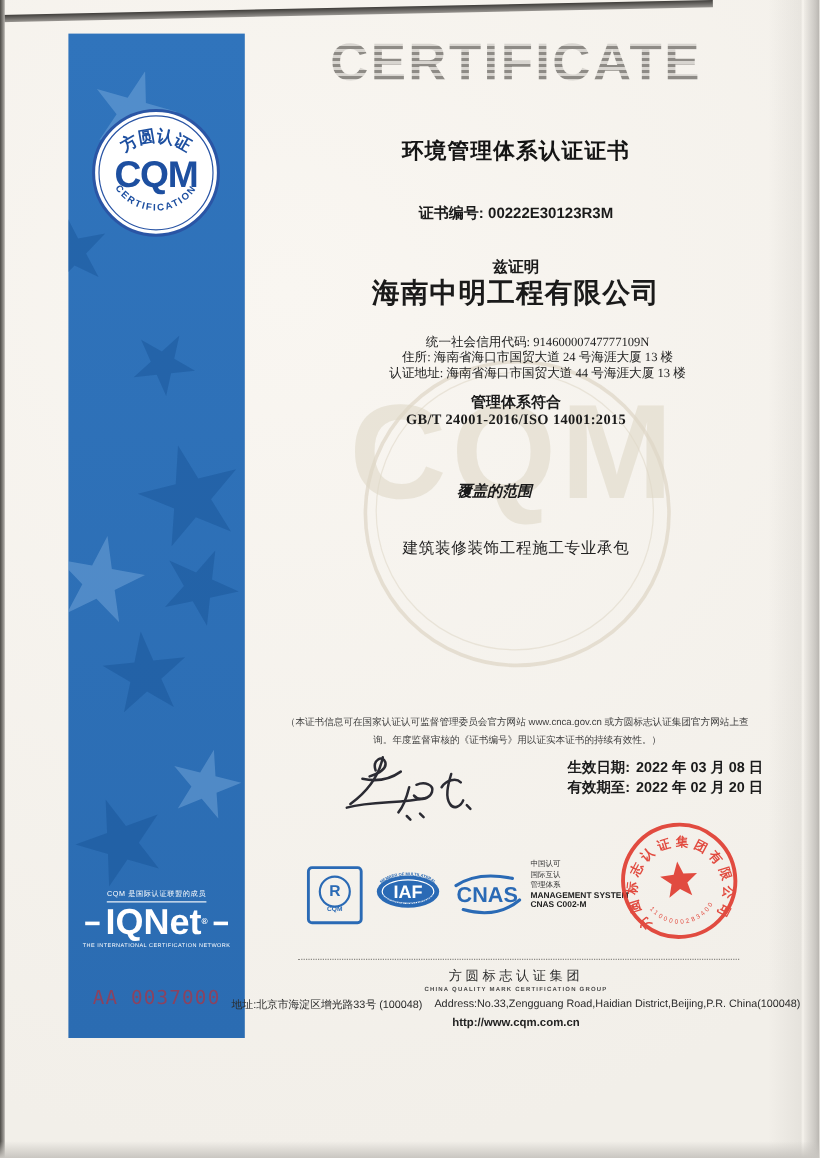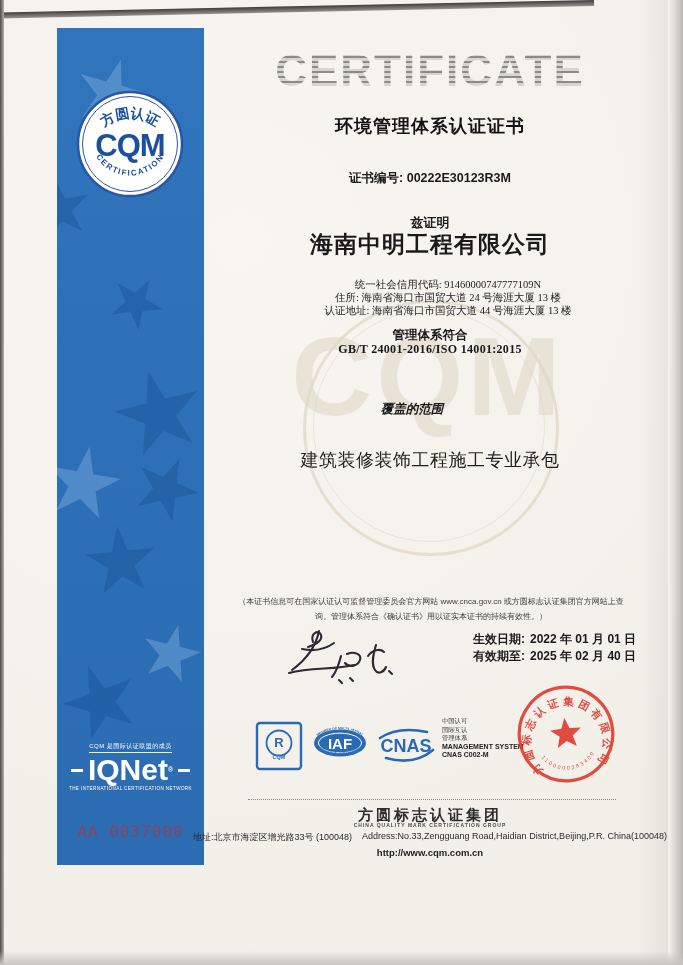--- a/index.html
+++ b/index.html
@@ -44,49 +44,49 @@
   .iqnet-name{font-size:30px;font-weight:700;letter-spacing:0px;line-height:30px;}
   .iqnet-reg{font-size:7px;vertical-align:top;}
   .dash{width:12px;height:3px;background:#fff;}
   .iqnet-caption2{font-size:4.6px;letter-spacing:0.4px;margin-top:1px;white-space:nowrap;}
 
   .serial{left:0;top:794px;width:147px;text-align:center;font-family:"DejaVu Sans Mono",monospace;
           font-size:16px;letter-spacing:1px;color:#93405a;opacity:0.92;}
 
   
   .c{z-index:4;text-align:center;}
-  .cert-word{left:225px;top:46px;width:410px;font-size:44px;font-weight:700;letter-spacing:2px;
+  .cert-word{left:225px;top:28px;width:410px;font-size:44px;font-weight:700;letter-spacing:2px;
      background:repeating-linear-gradient(180deg,#8e8b86 0 2.5px,#d8d5d0 2.5px 5px);
      -webkit-background-clip:text;background-clip:text;color:transparent;font-family:"Liberation Sans",sans-serif;}
   .doc-title{left:210px;top:114px;width:440px;font-size:18px;font-weight:700;letter-spacing:1px;color:#141414;}
   .cert-no{left:210px;top:170px;width:440px;font-size:12.5px;font-weight:700;}
   .certify-intro{left:210px;top:203px;width:440px;font-size:13px;font-weight:600;margin-top:11px;}
   .company{left:210px;top:229px;width:440px;font-size:23px;font-weight:600;letter-spacing:1px;font-family:"Liberation Serif",serif;}
   .info-line{left:208px;width:480px;font-size:10.5px;font-family:"Liberation Serif",serif;color:#222;}
   .il1{top:278px;} .il2{top:291px;} .il3{top:304px;}
   .conform{left:210px;top:327px;width:440px;font-size:12.5px;font-weight:600;}
   .standard{left:210px;top:342px;width:440px;font-size:12px;font-weight:700;font-family:"Liberation Serif",serif;letter-spacing:0.3px;}
   .scope-label{left:192px;top:401px;width:440px;font-size:12.5px;font-weight:700;font-style:italic;}
   .scope1{left:180px;top:424px;width:500px;font-size:16.5px;font-family:"Liberation Serif",serif;letter-spacing:0.5px;color:#1f1f1f;}
-  .scope2{left:180px;top:448px;width:500px;font-size:18px;font-family:"Liberation Serif",serif;letter-spacing:0.5px;color:#1f1f1f;}
+  .scope2{left:180px;top:448px;width:500px;font-size:13px;font-family:"Liberation Serif",serif;letter-spacing:0.5px;color:#1f1f1f;}
   .fineprint{left:238px;top:594px;width:386px;font-size:8px;line-height:15px;color:#3d3d3d;}
   .dates{left:473px;top:631px;width:190px;font-size:12px;font-weight:600;line-height:16.5px;text-align:center;z-index:4;}
   .dates .row{display:flex;gap:5px;white-space:nowrap;}
   .signature{left:283px;top:626px;z-index:4;}
 
   .logo-rcqm{left:255px;top:721px;z-index:4;}
   .logo-iaf{left:307px;top:720px;z-index:4;}
   .logo-cnas{left:374px;top:725px;z-index:4;}
   .acc-text{left:442px;top:717px;width:120px;font-size:6.3px;line-height:8.6px;color:#333;text-align:left;z-index:4;}
   .acc-text .en{font-size:7px;font-weight:700;color:#222;}
 
   .stamp{left:506px;top:674px;z-index:5;opacity:0.9;transform:rotate(-6deg);}
 
   .dotline{left:248px;top:799px;width:368px;border-top:1.6px dotted #8d8a85;z-index:4;}
-  .group-cn{left:210px;top:806px;width:440px;font-size:15px;font-weight:700;letter-spacing:3px;color:#2e2e2e;}
+  .group-cn{left:210px;top:806px;width:440px;font-size:11px;font-weight:400;letter-spacing:3px;color:#2e2e2e;}
   .group-en{left:210px;top:822px;width:440px;font-size:5px;font-weight:700;letter-spacing:1px;color:#4a4a4a;}
   .addr-row{left:150px;top:831px;width:560px;display:flex;justify-content:center;gap:10px;font-size:9px;color:#2b2b2b;z-index:4;white-space:nowrap;}
   .site{left:210px;top:847px;width:440px;font-size:9.5px;font-weight:700;color:#222;}
 </style>
 </head>
 <body>
 
 <div id="page">
 
   <div class="abs wm-circle"></div>
@@ -143,31 +143,31 @@
   <div class="abs c company">海南中明工程有限公司</div>
   <div class="abs c info-line il1">统一社会信用代码: 91460000747777109N</div>
   <div class="abs c info-line il2">住所: 海南省海口市国贸大道 24 号海涯大厦 13 楼</div>
   <div class="abs c info-line il3">认证地址: 海南省海口市国贸大道 44 号海涯大厦 13 楼</div>
   <div class="abs c conform">管理体系符合</div>
   <div class="abs c standard">GB/T 24001-2016/ISO 14001:2015</div>
   <div class="abs c scope-label">覆盖的范围</div>
   <div class="abs c scope2">建筑装修装饰工程施工专业承包</div>
   <div class="abs c fineprint">
     <div>（本证书信息可在国家认证认可监督管理委员会官方网站 www.cnca.gov.cn 或方圆标志认证集团官方网站上查</div>
-    <div>询。管理体系符合《确认证书》用以证实本证书的持续有效性。）</div>
+    <div>询。年度监督审核的《证书编号》用以证实本证书的持续有效性。）</div>
   </div>
 
   <div class="abs dates">
     <div class="row">
       <span>生效日期:</span>
-      <span>2022 年 01 月 01 日</span>
+      <span>2022 年 03 月 08 日</span>
     </div>
     <div class="row">
       <span>有效期至:</span>
-      <span>2025 年 02 月 40 日</span>
+      <span>2022 年 02 月 20 日</span>
     </div>
   </div>
 
   <svg class="abs signature" width="112" height="62" viewBox="0 0 112 62">
     <g fill="none" stroke="#2b2b33" stroke-width="2.1" stroke-linecap="round" stroke-linejoin="round">
       <path d="M30,16 C27,7 36,3 38,9 C40,15 31,19 25,21"></path>
       <path d="M36,5 C33,20 24,33 9,44"></path>
       <path d="M19,23 C33,26 44,22 51,17"></path>
       <path d="M6,47 C28,41 50,44 72,39"></path>
       <path d="M58,30 C56,38 54,45 49,51"></path>

